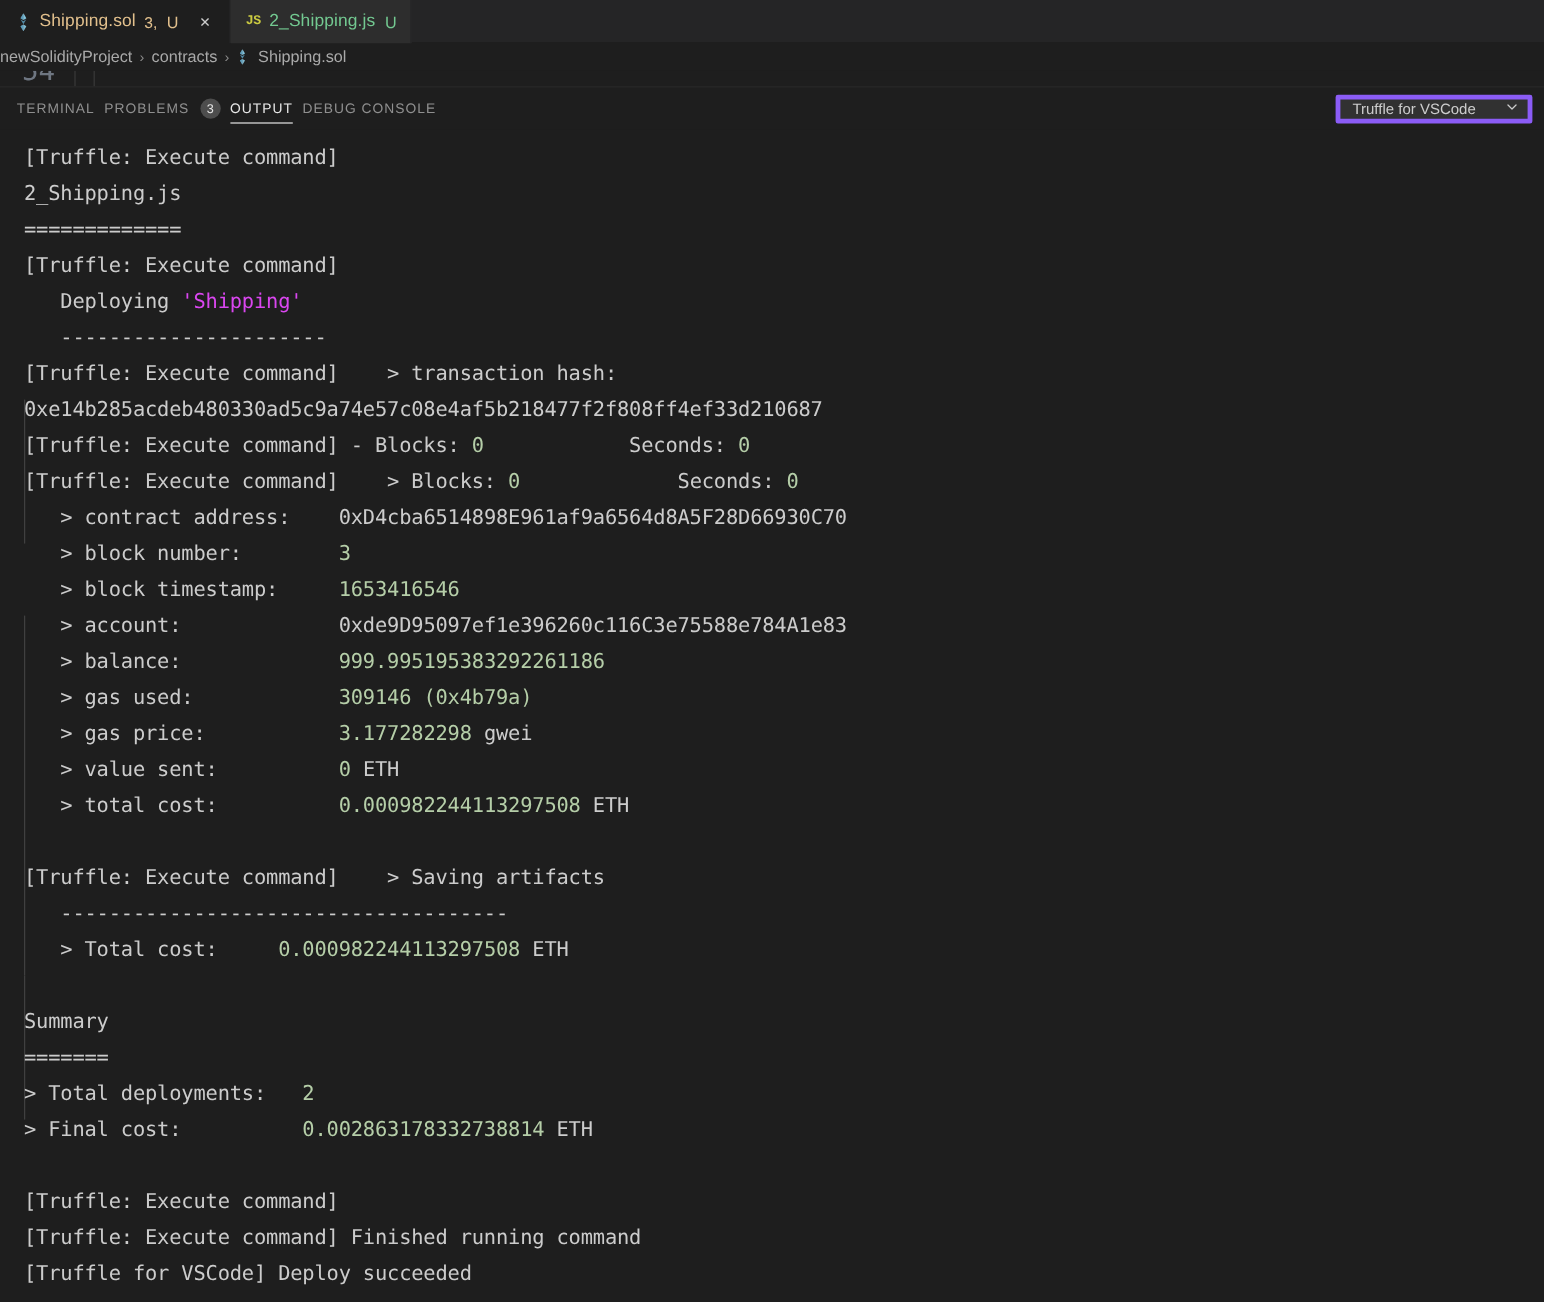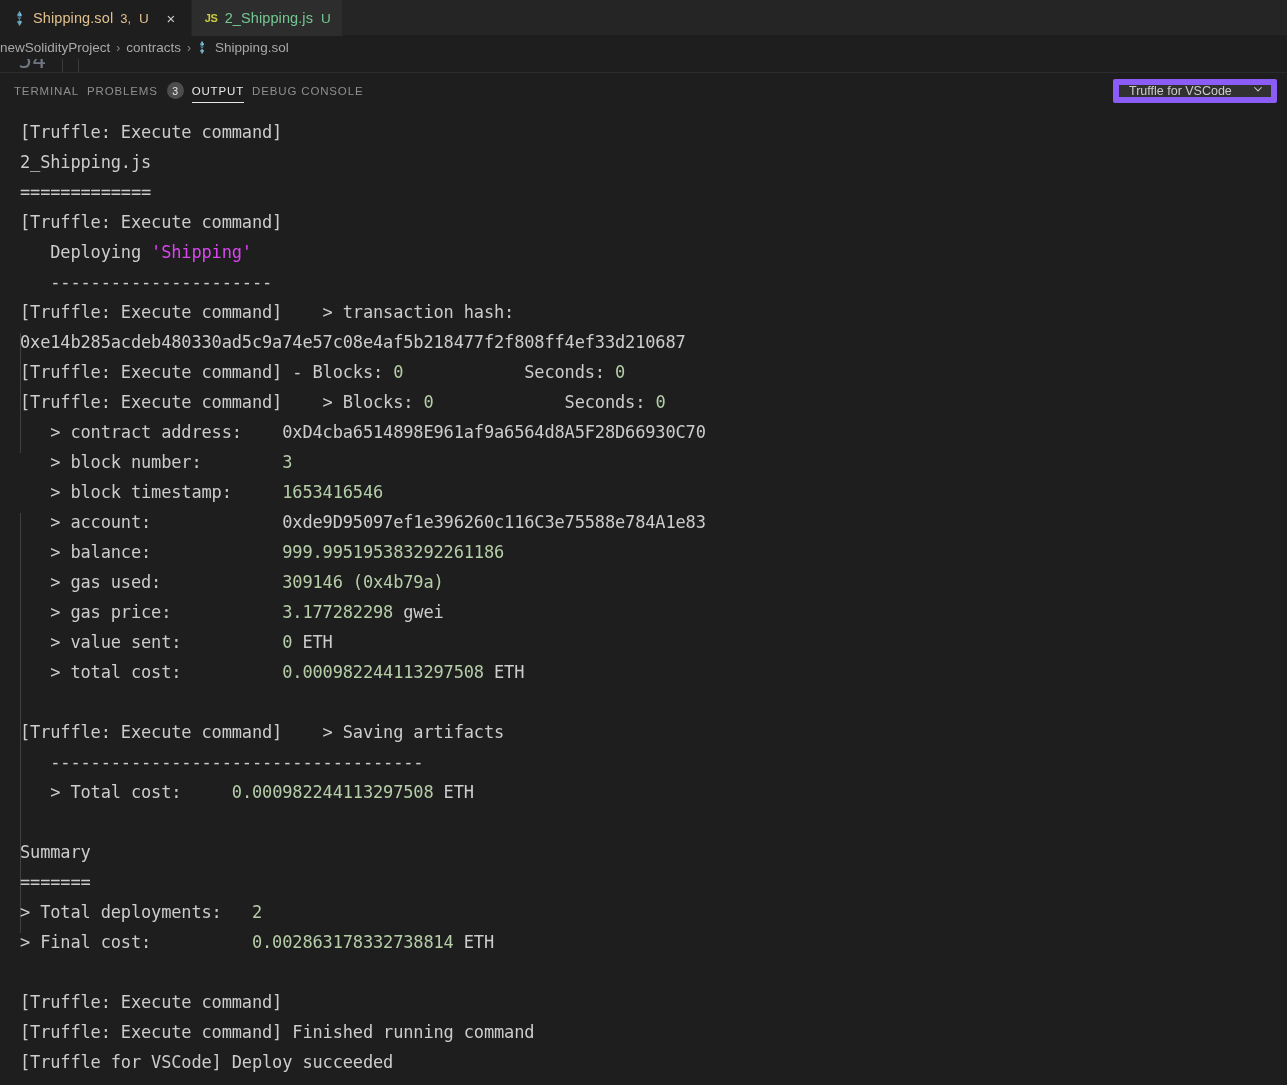--- a/index.html
+++ b/index.html
@@ -56,21 +56,21 @@
     font-size: 15px;
     line-height: 1;
     border-radius: 3px;
     cursor: pointer;
   }
   .ico-sol { width: 13px; height: 15px; display:block; }
   .ico-js {
     font-size: 11px;
     font-weight: bold;
     color: #cbcb41;
-    font-family: Liberation Sans, sans-serif;
+    font-family: Liberation Mono, monospace;
     letter-spacing: -.3px;
   }
 
   
   .breadcrumb {
     height: 23px;
     background: #1e1e1e;
     display: flex;
     align-items: center;
     padding-left: 0;
@@ -189,21 +189,21 @@
   .panel-actions { display: flex; align-items: center; gap: 8px; }
   .out-select {
     display: flex;
     align-items: center;
     justify-content: space-between;
     gap: 10px;
     width: 164px;
     height: 24px;
     padding: 0 7px 0 10px;
     background: #313131;
-    border: 6px solid #8b5cf6;
+    border: 4px solid #8b5cf6;
     border-radius: 2px;
     color: #cccccc;
     font-size: 12.5px;
     cursor: pointer;
   }
   .chev { flex: none; }
 
   
   .output-body {
     flex: 1;

